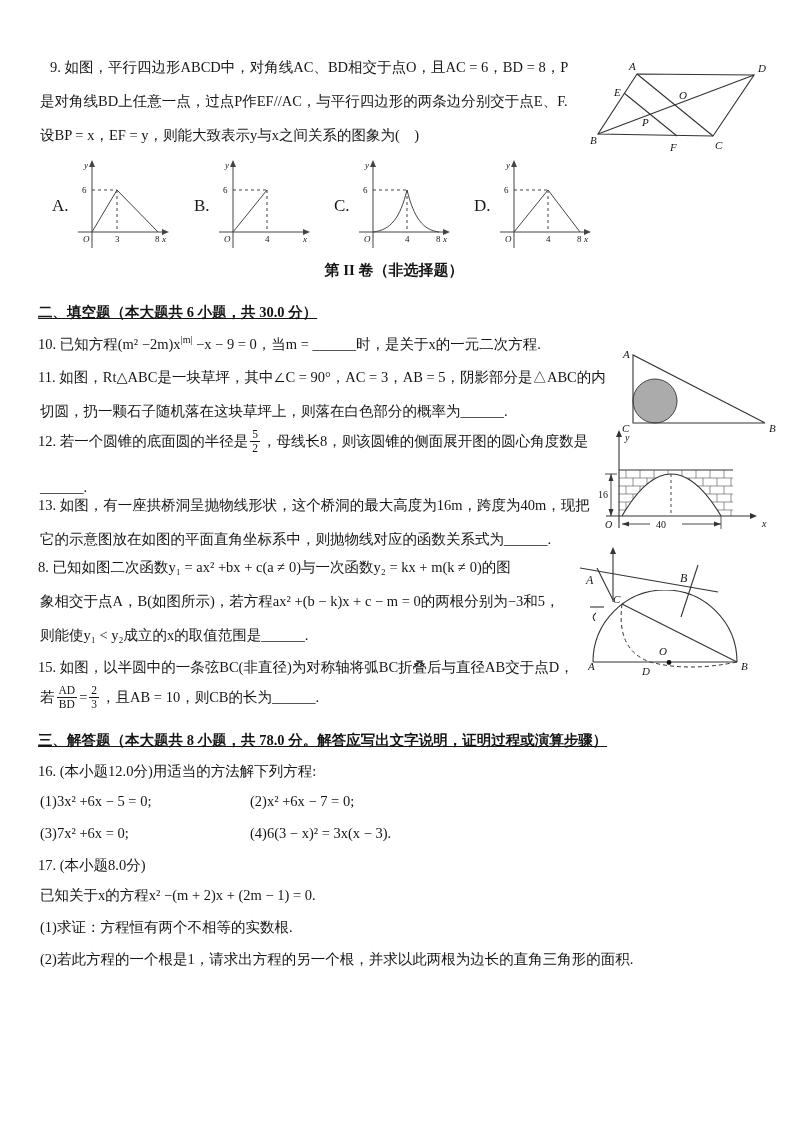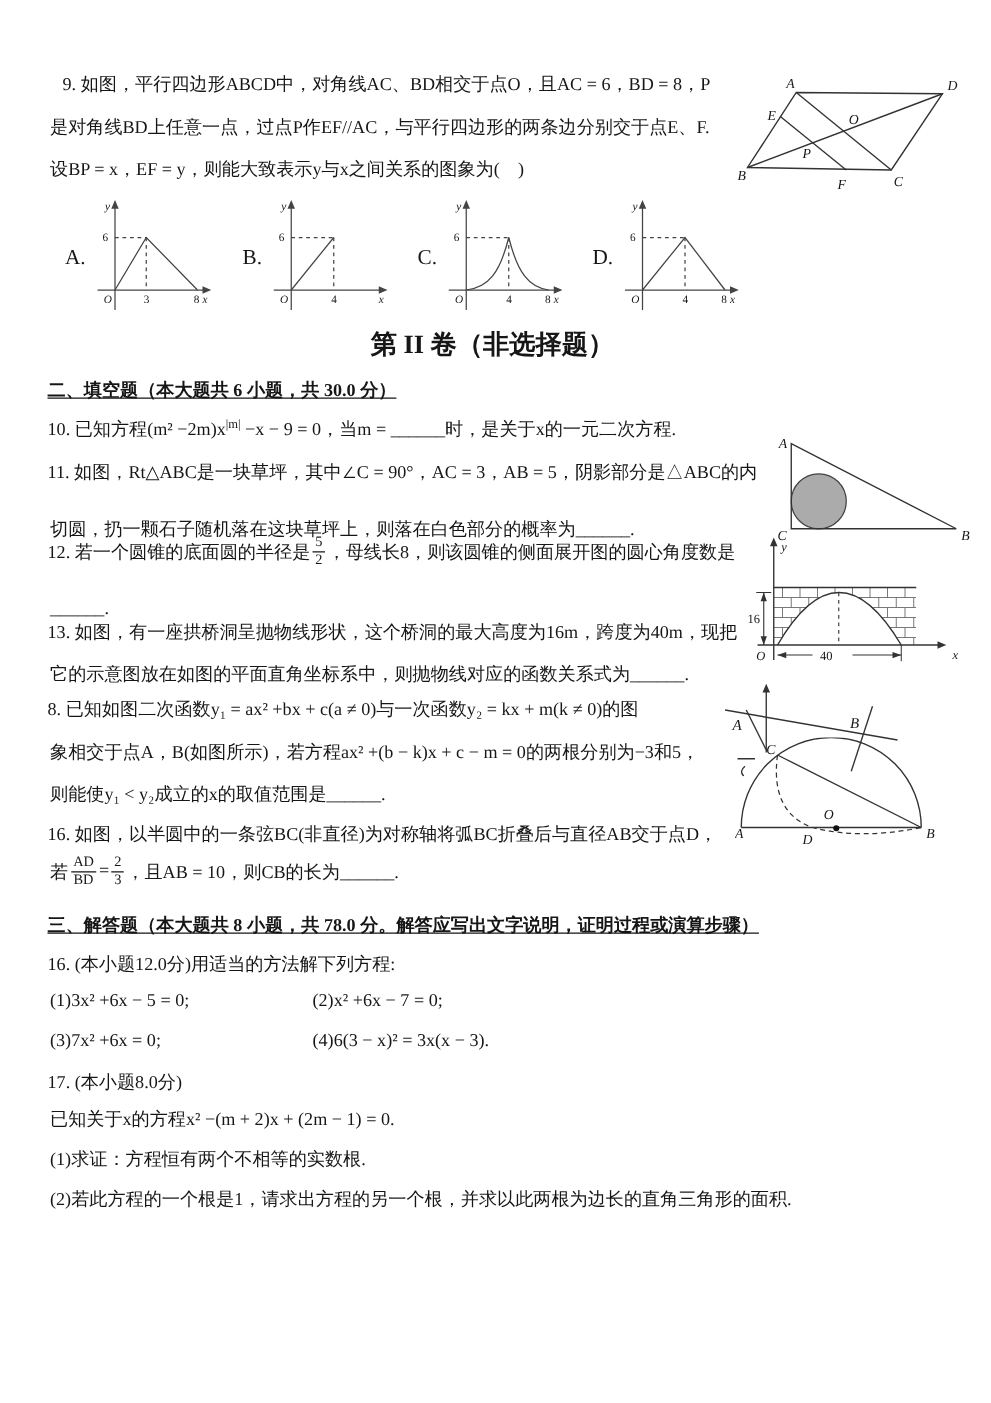--- a/index.html
+++ b/index.html
@@ -1,20 +1,20 @@
 <!DOCTYPE html>
 <html><head>
 <meta charset="utf-8">
 <style>
   html,body{margin:0;padding:0;background:#ffffff;}
   #page{position:relative;width:788px;height:1122px;background:#ffffff;
         font-family:"Liberation Serif",serif;color:#161616;overflow:hidden;}
   .ln{position:absolute;left:40px;font-size:14.5px;white-space:nowrap;}
   .bold{font-weight:bold;text-decoration:underline;}
-  .title{position:absolute;left:0;width:100%;text-align:center;font-size:21px;font-weight:bold;}
+  .title{position:absolute;left:0;width:100%;text-align:center;font-size:15px;font-weight:bold;}
   .flexln{display:flex;align-items:center;justify-content:space-between;}
   .frac{display:inline-flex;flex-direction:column;align-items:center;
         font-size:11.5px;line-height:1.15;margin:0 2px;}
   .frac .num{border-bottom:1px solid #161616;padding:0 2px;}
   sup{font-size:10px;}
   .opt{position:absolute;top:158px;display:flex;align-items:center;height:96px;}
   .opt-label{font-size:17px;margin-right:3px;}
   .fig{position:absolute;}
   svg text{font-family:"Liberation Serif",serif;fill:#161616;}
 </style>
@@ -132,21 +132,21 @@
       </g>
     </svg>
   </div>
 
   <div class="title" style="top:261px">第 II 卷（非选择题）</div>
   <div class="ln bold" style="top:303px;left:38px">二、填空题（本大题共 6 小题，共 30.0 分）</div>
 
   <div class="ln" style="top:334px;left:38px"><span>10.  已知方程(m² −2m)x</span><sup>|m|</sup><span> −x − 9 = 0，当m = ______时，是关于x的一元二次方程.</span></div>
 
   <div class="ln" style="top:368px;left:38px">11.  如图，Rt△ABC是一块草坪，其中∠C = 90°，AC = 3，AB = 5，阴影部分是△ABC的内</div>
-  <div class="ln" style="top:414px">切圆，扔一颗石子随机落在这块草坪上，则落在白色部分的概率为______.</div>
+  <div class="ln" style="top:402px">切圆，扔一颗石子随机落在这块草坪上，则落在白色部分的概率为______.</div>
 
   <svg class="fig" style="left:605px;top:345px" width="185" height="88" viewBox="0 0 185 88">
     <circle cx="50" cy="56" r="22" fill="#ababab" stroke="#444" stroke-width="1"></circle>
     <polygon points="28,10 28,78 160,78" fill="none" stroke="#333" stroke-width="1.1"></polygon>
     <g font-size="11" font-style="italic">
       <text x="18" y="13">A</text>
       <text x="17" y="87">C</text>
       <text x="164" y="87">B</text>
     </g>
   </svg>
@@ -267,21 +267,21 @@
       <line x1="10" y1="60" x2="24" y2="60"></line>
       <path d="M16,66 Q11,70 15,74"></path>
     </g>
     <polygon points="33,0 30,7 36,7" fill="#333"></polygon>
     <g font-size="12" font-style="italic">
       <text x="6" y="37">A</text>
       <text x="100" y="35">B</text>
     </g>
   </svg>
 
-  <div class="ln" style="top:658px;left:38px">16.  如图，以半圆中的一条弦BC(非直径)为对称轴将弧BC折叠后与直径AB交于点D，</div>
+  <div class="ln" style="top:658px;left:38px">15.  如图，以半圆中的一条弦BC(非直径)为对称轴将弧BC折叠后与直径AB交于点D，</div>
   <div class="ln flexln" style="top:684px">
     <span>若</span>
     <span class="frac">
       <span class="num">AD</span>
       <span class="den">BD</span>
     </span>
     <span> = </span>
     <span class="frac">
       <span class="num">2</span>
       <span class="den">3</span>

